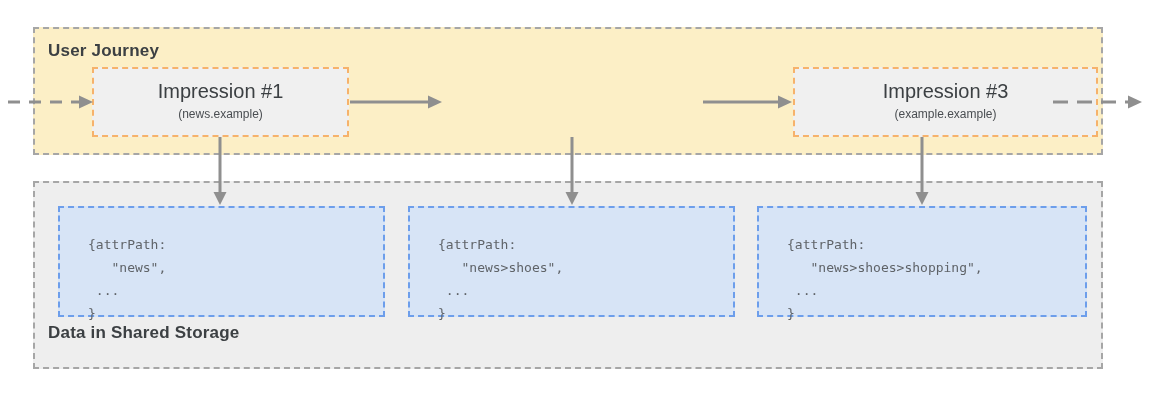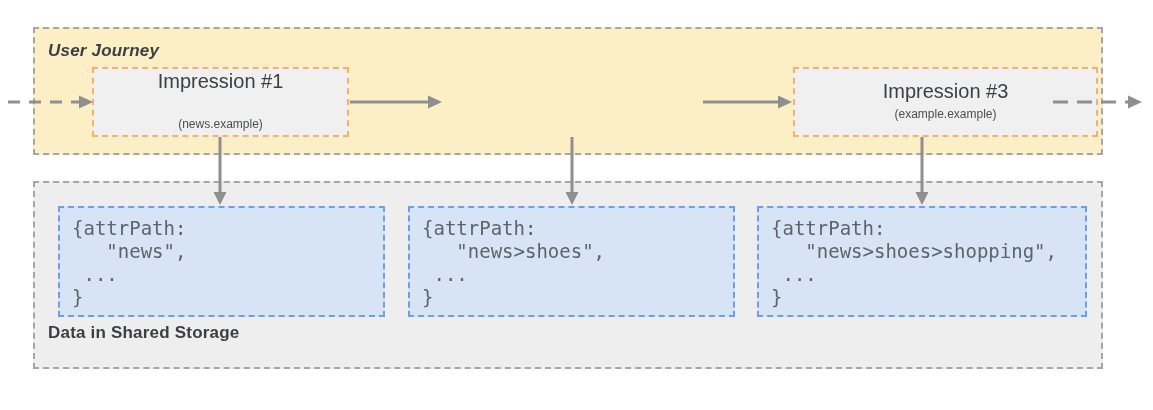--- a/index.html
+++ b/index.html
@@ -30,21 +30,21 @@
     width: 1070px; height: 188px;
     background: #eeeeee;
   }
   .group-label {
     position: absolute;
     font-size: 17px;
     font-weight: bold;
     color: #3c4043;
     letter-spacing: 0.2px;
   }
-  .journey-label { left: 13px; top: 12px; font-style: italic; }
+  .journey-label { left: 13px; top: 12px; }
   .storage-label { left: 13px; bottom: 24px; }
   .impression {
     position: absolute;
     box-sizing: border-box;
     top: 67px;
     height: 70px;
     background: #f0f0f0;
     border: 2px dashed #f6b26b;
     display: flex;
     flex-direction: column;
@@ -55,37 +55,37 @@
   .impression .title {
     font-size: 20px;
     line-height: 25px;
     color: #3c4043;
   }
   .impression .subtitle {
     font-size: 12px;
     line-height: 21px;
     color: #4a4e52;
   }
-  .imp-1 { left: 92px;  width: 257px; justify-content: space-between; }
+  .imp-1 { left: 92px;  width: 257px; }
   .imp-2 { left: 443px; width: 259px; }
   .imp-3 { left: 793px; width: 305px; }
   .entry {
     position: absolute;
     box-sizing: border-box;
     top: 206px;
     height: 111px;
     background: #d7e4f6;
     border: 2px dashed #6d9eeb;
     z-index: 3;
   }
   .entry pre {
-    margin: 0;
+    margin: 16px;
     padding: 9px 0 0 12px;
     font-family: "DejaVu Sans Mono", "Liberation Mono", monospace;
-    font-size: 19px;
+    font-size: 13px;
     line-height: 23px;
     color: #5f6368;
   }
   .entry-1 { left: 58px;  width: 327px; }
   .entry-2 { left: 408px; width: 327px; }
   .entry-3 { left: 757px; width: 330px; }
   svg.arrows {
     position: absolute;
     left: 0; top: 0;
     z-index: 5;

